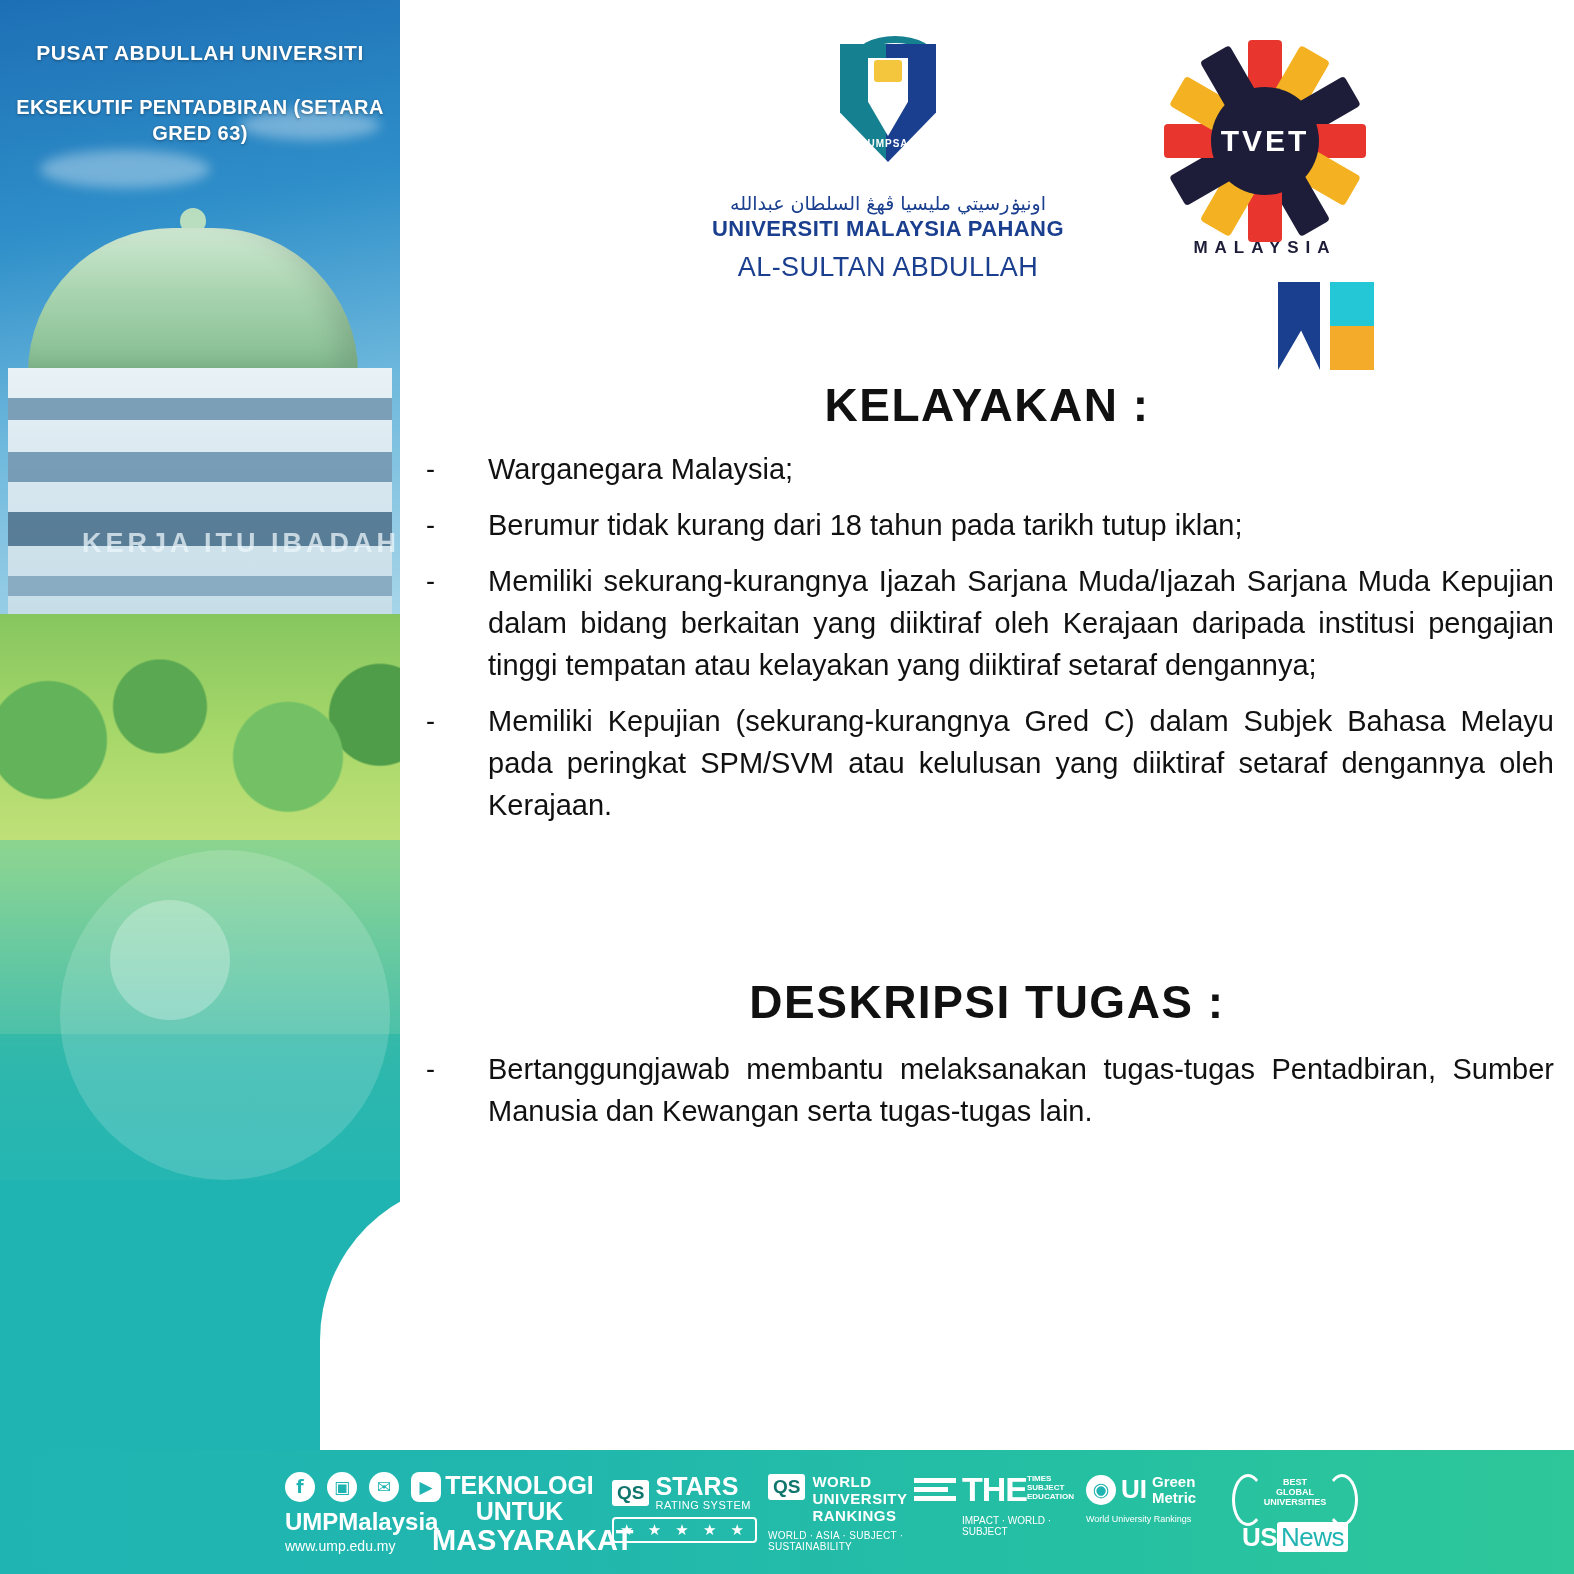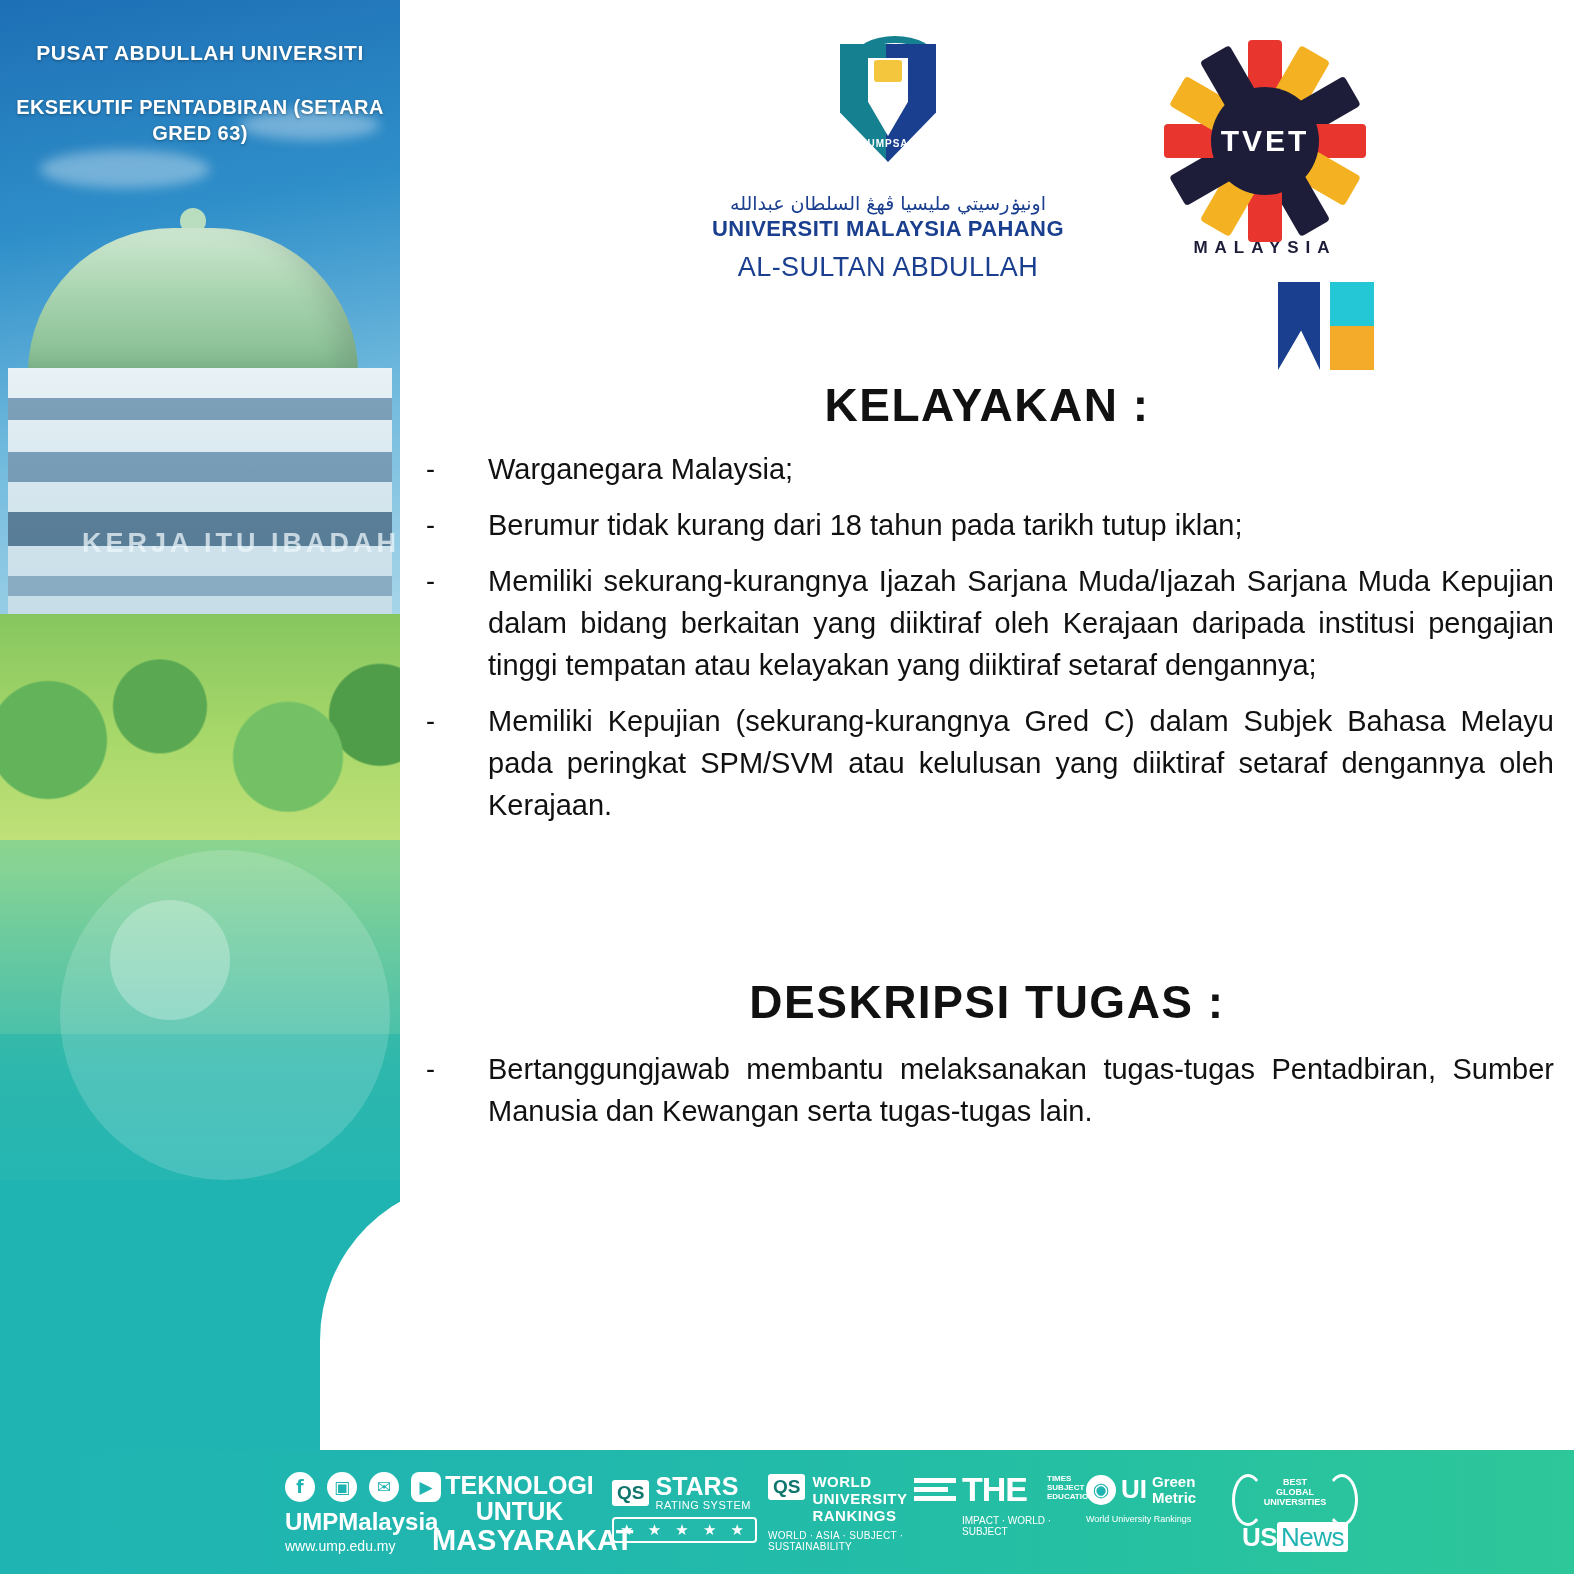--- a/index.html
+++ b/index.html
@@ -576,21 +576,21 @@
         <div class="wur-bars">
             <i></i>
             <i></i>
             <i></i>
           </div>
       </div>
       <div class="wur-foot">WORLD · ASIA · SUBJECT · SUSTAINABILITY</div>
     </div>
 
     <div class="rank the">
-      <div style="display:flex; align-items:flex-start; gap:20px;">
+      <div style="display:flex; align-items:flex-start; gap:0;">
         <div class="the-main">THE</div>
         <div>
           <div class="the-small">TIMES</div>
           <div class="the-small">SUBJECT</div>
           <div class="the-small">EDUCATION</div>
         </div>
       </div>
       <div class="the-foot">IMPACT · WORLD · SUBJECT</div>
     </div>
 

